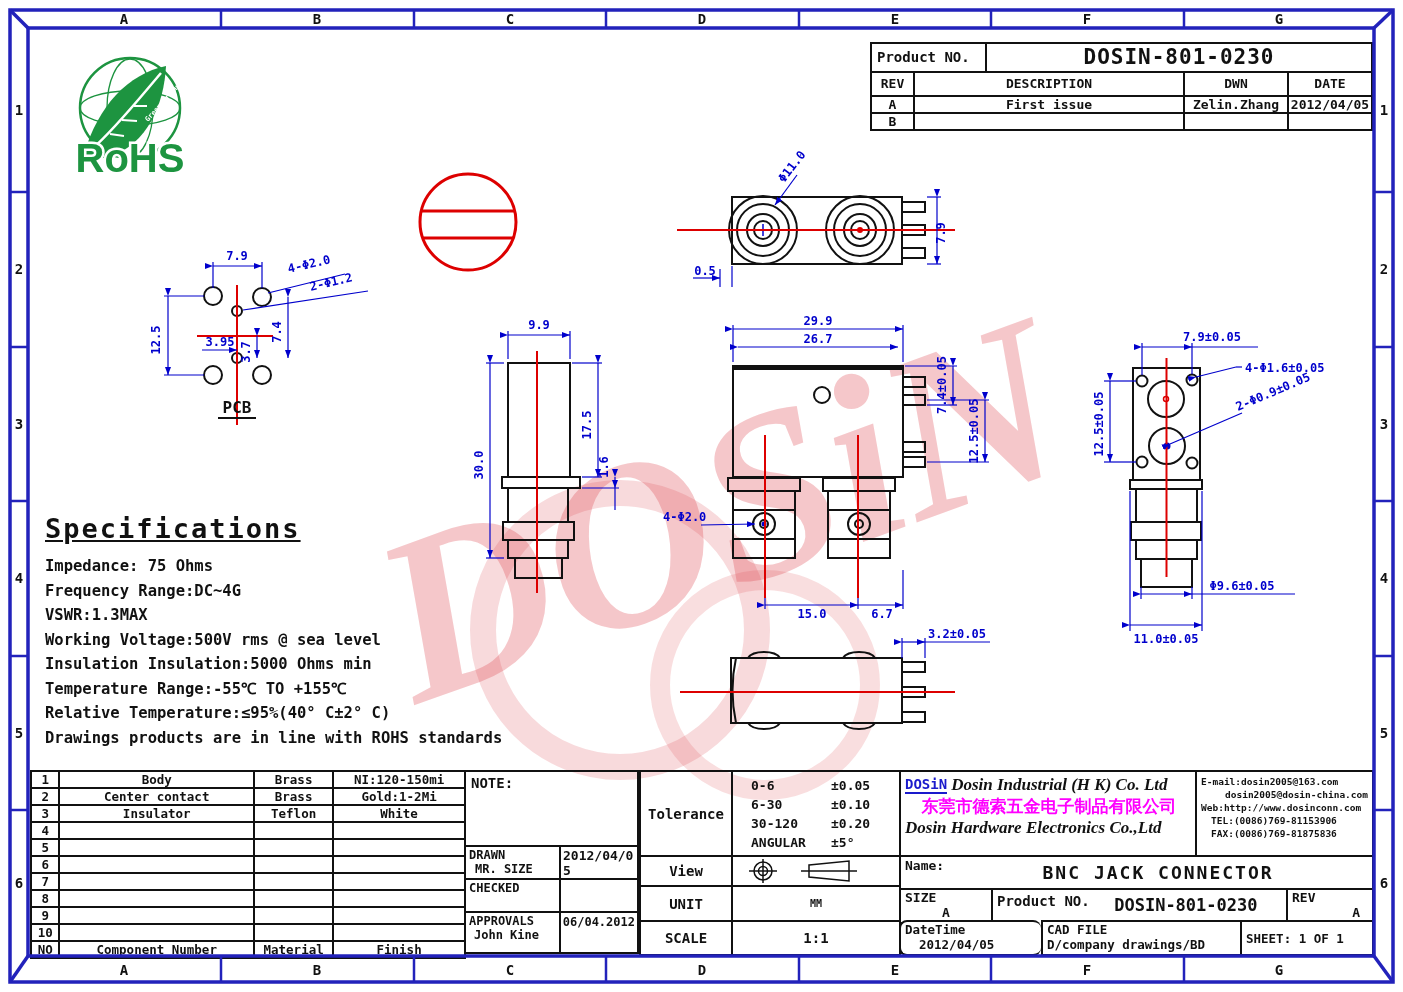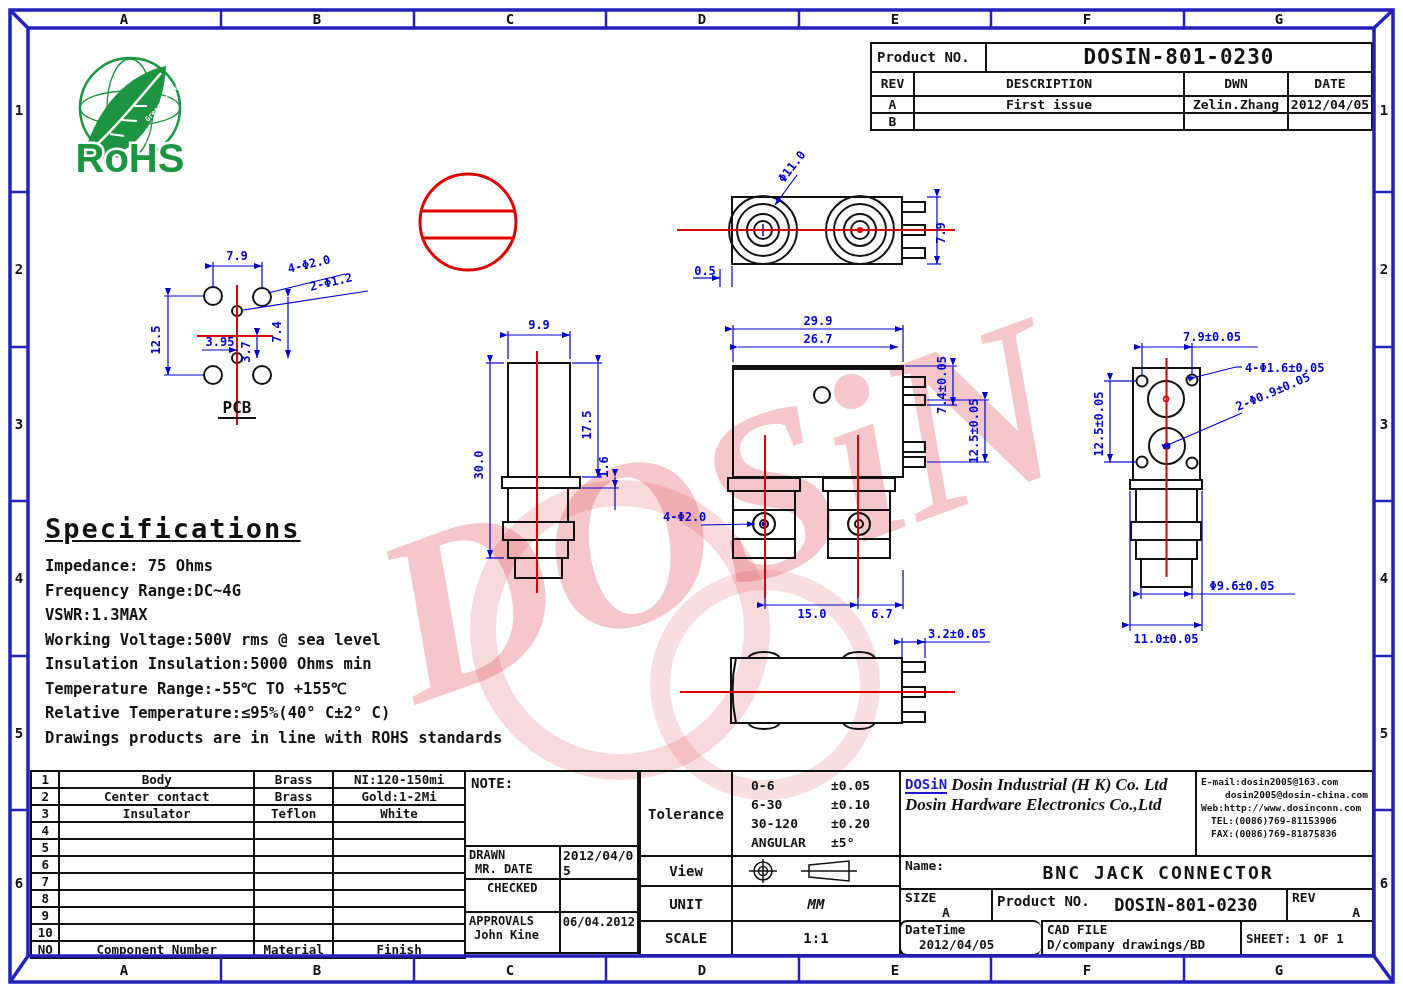--- a/index.html
+++ b/index.html
@@ -456,26 +456,26 @@
       </tr>
     </tbody>
       </table>
   </div>
 
   <div class="abs bb" style="left:464px;top:770px;width:177px;height:186px;border-right:2px solid #111;">
     <div class="cellbox" style="height:75px;border-bottom:none;padding:3px 5px;font-size:14px;"><span>NOTE:</span></div>
     <div style="display:flex;height:33px;">
       <div class="cellbox" style="width:95px;border-right:none;border-bottom:none;padding:1px 3px;font-size:12px;line-height:14px;">
         <div>DRAWN</div>
-        <div style="padding-left:6px;">MR. DATE</div>
+        <div style="padding-left:6px;">MR. SIZE</div>
       </div>
       <div class="cellbox" style="flex:1;border-bottom:none;font-size:13px;padding:1px 2px;word-break:break-all;line-height:15px;">2012/04/05</div>
     </div>
     <div style="display:flex;height:33px;">
-      <div class="cellbox" style="width:95px;border-right:none;border-bottom:none;padding:1px 21px;font-size:12px;">CHECKED</div>
+      <div class="cellbox" style="width:95px;border-right:none;border-bottom:none;padding:1px 3px;font-size:12px;">CHECKED</div>
       <div class="cellbox" style="flex:1;border-bottom:none;"></div>
     </div>
     <div style="display:flex;height:43px;">
       <div class="cellbox" style="width:95px;border-right:none;padding:1px 3px;font-size:12px;line-height:14px;">
         <div>APPROVALS</div>
         <div style="padding-left:5px;">John Kine</div>
       </div>
       <div class="cellbox" style="flex:1;font-size:12px;padding:2px;">06/04.2012</div>
     </div>
   </div>
@@ -500,35 +500,36 @@
             <line x1="8" y1="13" x2="36" y2="13"></line>
               <line x1="22" y1="1" x2="22" y2="25"></line>
             <path d="M68,7 L108,3 L108,23 L68,19 z"></path>
             <line x1="60" y1="13" x2="116" y2="13"></line>
           </g>
         </svg>
       </div>
     </div>
     <div style="display:flex;height:35px;">
       <div class="cellbox" style="width:92px;border-right:none;border-bottom:none;display:flex;align-items:center;justify-content:center;font-size:14px;">UNIT</div>
-      <div class="cellbox" style="flex:1;border-bottom:none;display:flex;align-items:center;justify-content:center;font-size:14px;font-style:italic;">MM</div>
+      <div class="cellbox" style="flex:1;border-bottom:none;display:flex;align-items:center;justify-content:center;font-size:10px;">MM</div>
     </div>
     <div style="display:flex;height:36px;">
       <div class="cellbox" style="width:92px;border-right:none;display:flex;align-items:center;justify-content:center;font-size:14px;">SCALE</div>
       <div class="cellbox" style="flex:1;display:flex;align-items:center;justify-content:center;font-size:14px;">1:1</div>
     </div>
   </div>
 
   <div class="abs bb" style="left:899px;top:770px;width:475px;height:186px;">
     <div style="display:flex;height:85px;">
       <div class="cellbox" style="width:296px;border-right:none;border-bottom:none;padding:3px 2px 0 4px;overflow:hidden;">
         <div style="display:flex;align-items:center;gap:4px;">
           <span style="color:#1a1acc;font-size:14px;font-weight:800;border-bottom:2px solid #1a1acc;">DOSiN</span>
           <span style="font-family:'Liberation Serif',serif;font-style:italic;font-size:17px;white-space:nowrap;">Dosin Industrial (H K) Co. Ltd</span>
         </div>
+        <div style="color:#ff00ff;font-size:17px;text-align:center;white-space:nowrap;font-family:'DejaVu Sans',sans-serif;font-weight:bold;">东莞市德索五金电子制品有限公司</div>
         <div style="font-family:'Liberation Serif',serif;font-style:italic;font-size:17px;white-space:nowrap;">Dosin Hardware Electronics Co.,Ltd</div>
       </div>
       <div class="cellbox" style="flex:1;border-bottom:none;padding:3px 2px 8px 4px;font-size:9.5px;line-height:13px;overflow:hidden;">
         <div>E-mail:dosin2005@163.com</div>
         <div style="padding-left:24px;">dosin2005@dosin-china.com</div>
         <div>Web:http://www.dosinconn.com</div>
         <div style="padding-left:10px;">TEL:(0086)769-81153906</div>
         <div style="padding-left:10px;">FAX:(0086)769-81875836</div>
       </div>
     </div>

